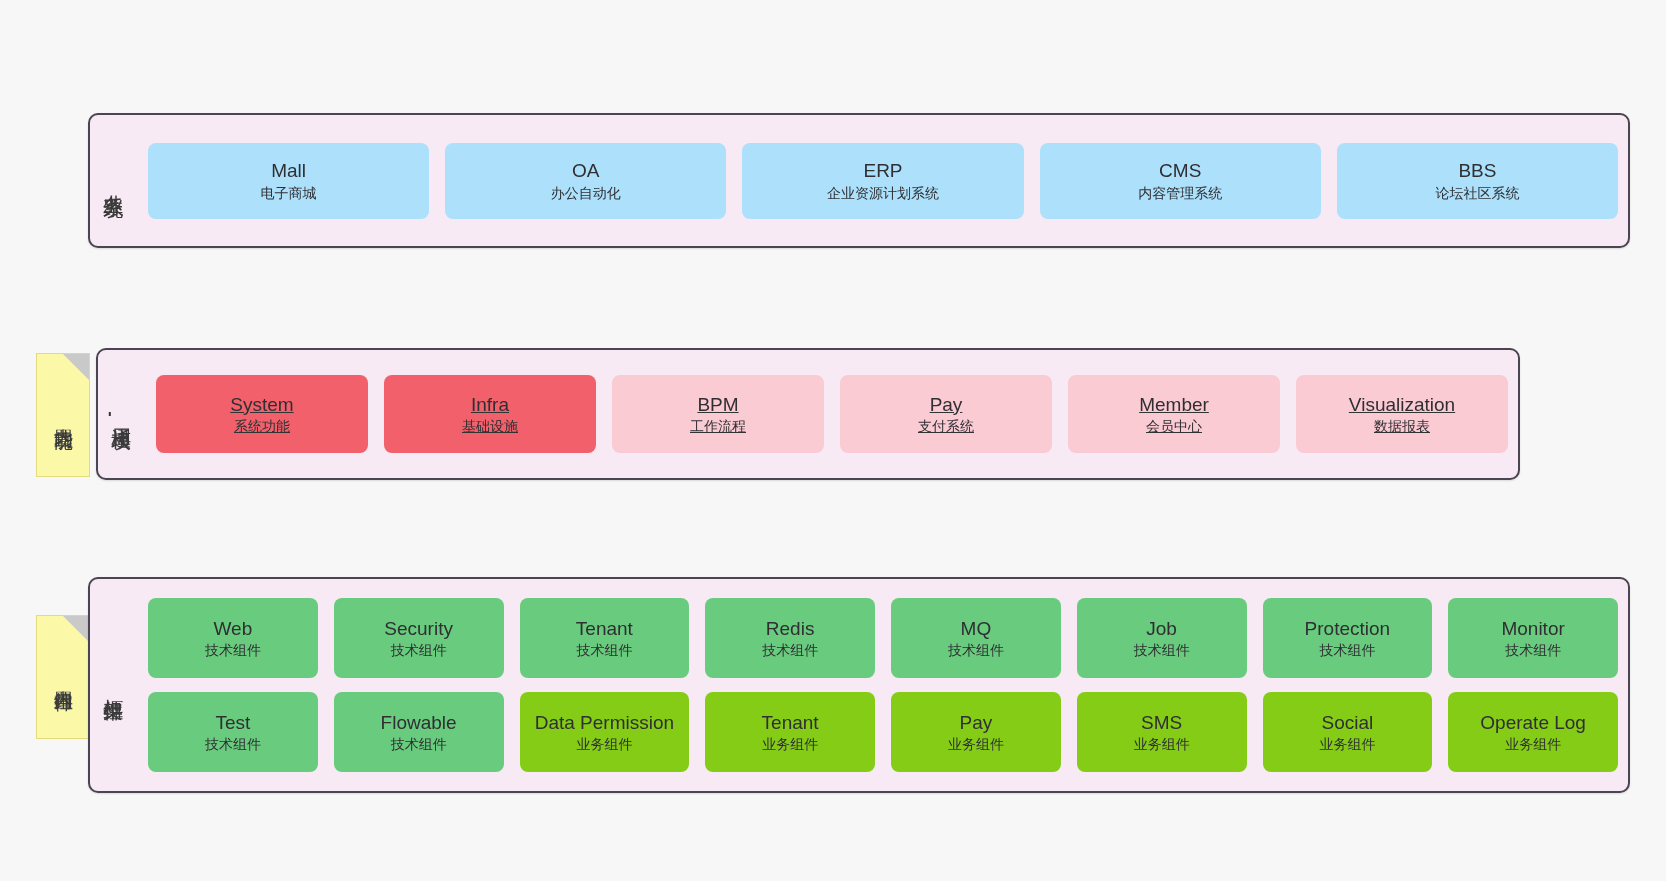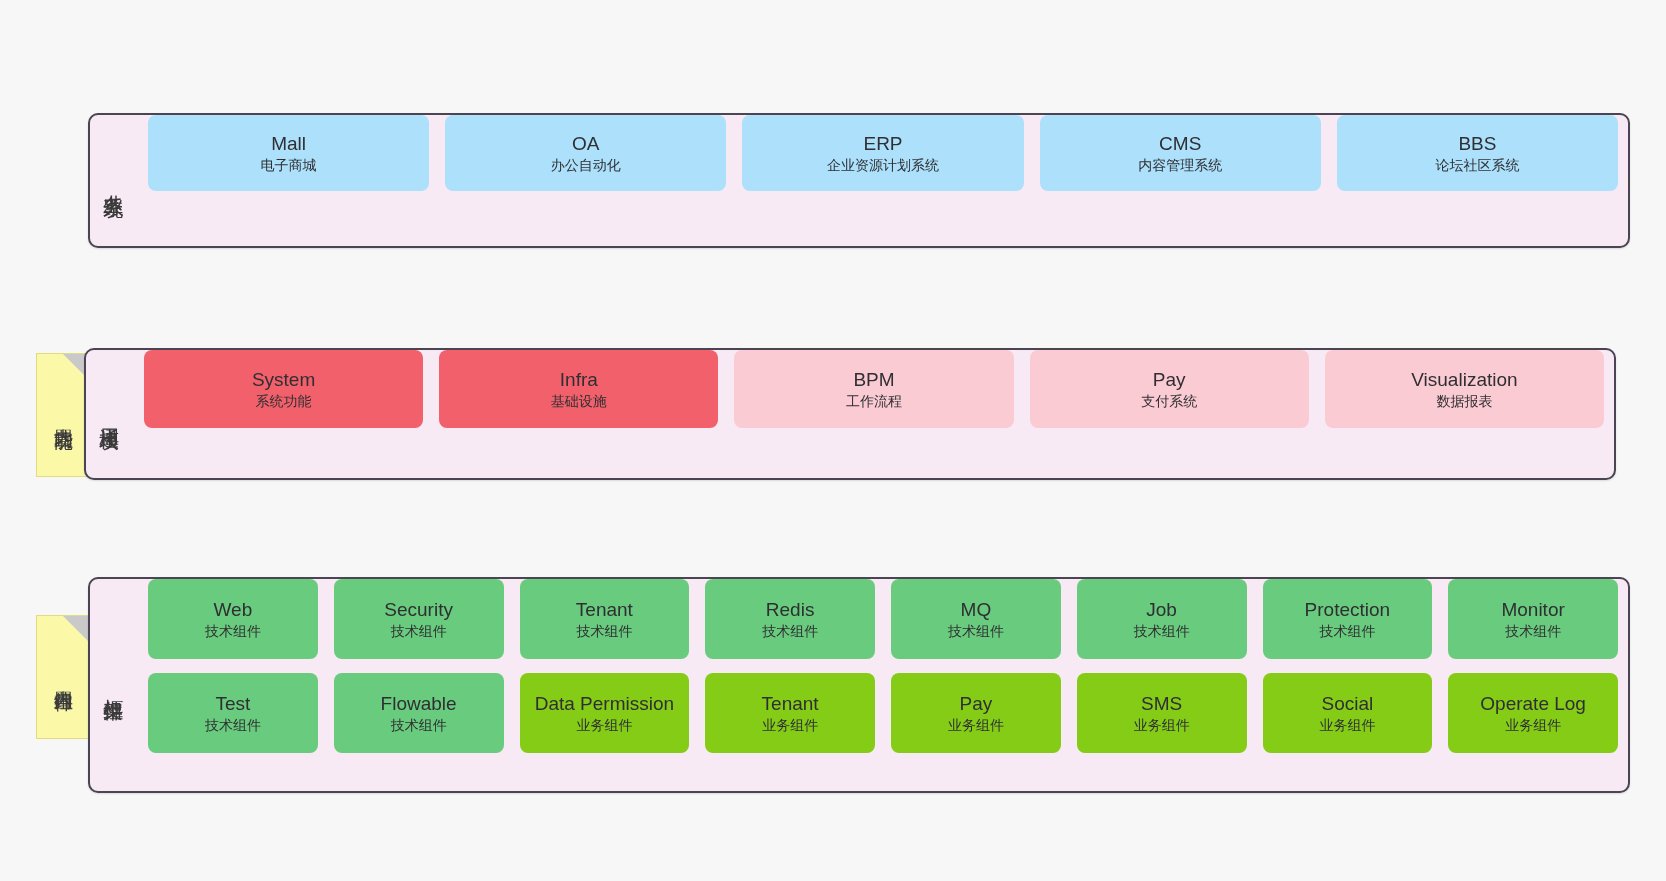--- a/index.html
+++ b/index.html
@@ -45,20 +45,21 @@
     color: #3a3a3a;
     writing-mode: vertical-rl;
     text-orientation: upright;
     white-space: nowrap;
     user-select: none;
   }
   .layer-body {
     flex: 1 1 auto;
     display: flex;
     flex-direction: column;
+    justify-content: center;
     gap: 14px;
     padding: 0 10px 0 0;
     margin-left: 12px;
   }
   .row {
     display: flex;
     flex-direction: row;
     gap: 16px;
     align-items: stretch;
   }
@@ -93,22 +94,22 @@
 
   
   #layer-business {
     left: 88px;  top: 113px;
     width: 1542px; height: 135px;
   }
   #layer-business .row { height: 76px; }
 
   
   #layer-modules {
-    left: 84px;  top: 348px;
-    width: 1532px; height: 132px;
+    left: 96px;  top: 348px;
+    width: 1424px; height: 132px; text-decoration: underline;
   }
   #layer-modules .row { height: 78px; }
 
   
   #layer-framework {
     left: 88px;  top: 577px;
     width: 1542px; height: 216px;
   }
   #layer-framework .row { height: 80px; }
 
@@ -220,20 +221,24 @@
         </div>
         <div class="card card-pink">
           <span class="en">BPM</span>
           <span class="cn">工作流程</span>
         </div>
         <div class="card card-pink">
           <span class="en">Pay</span>
           <span class="cn">支付系统</span>
         </div>
         <div class="card card-pink">
+          <span class="en">Member</span>
+          <span class="cn">会员中心</span>
+        </div>
+        <div class="card card-pink">
           <span class="en">Visualization</span>
           <span class="cn">数据报表</span>
         </div>
       </div>
 
     </div>
   </div>
 
 
   <div class="layer" id="layer-framework">

